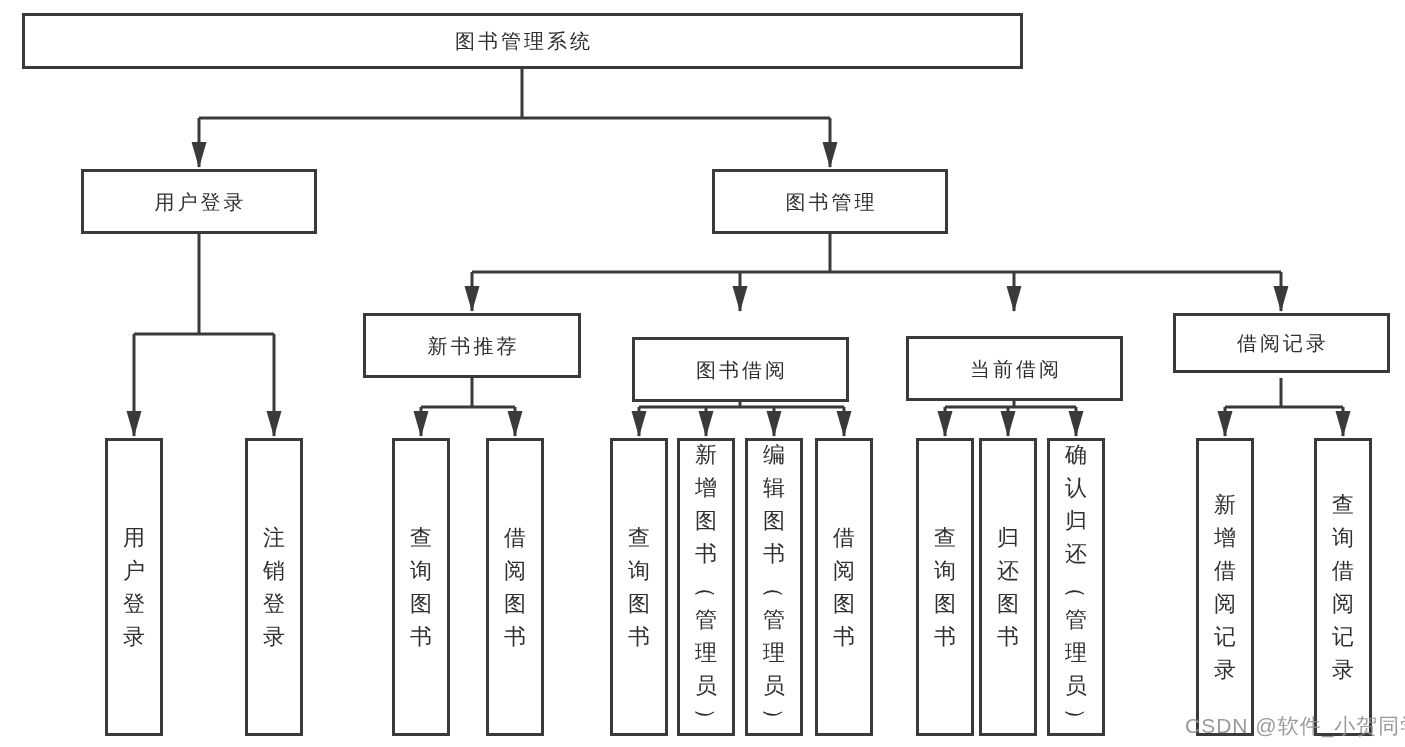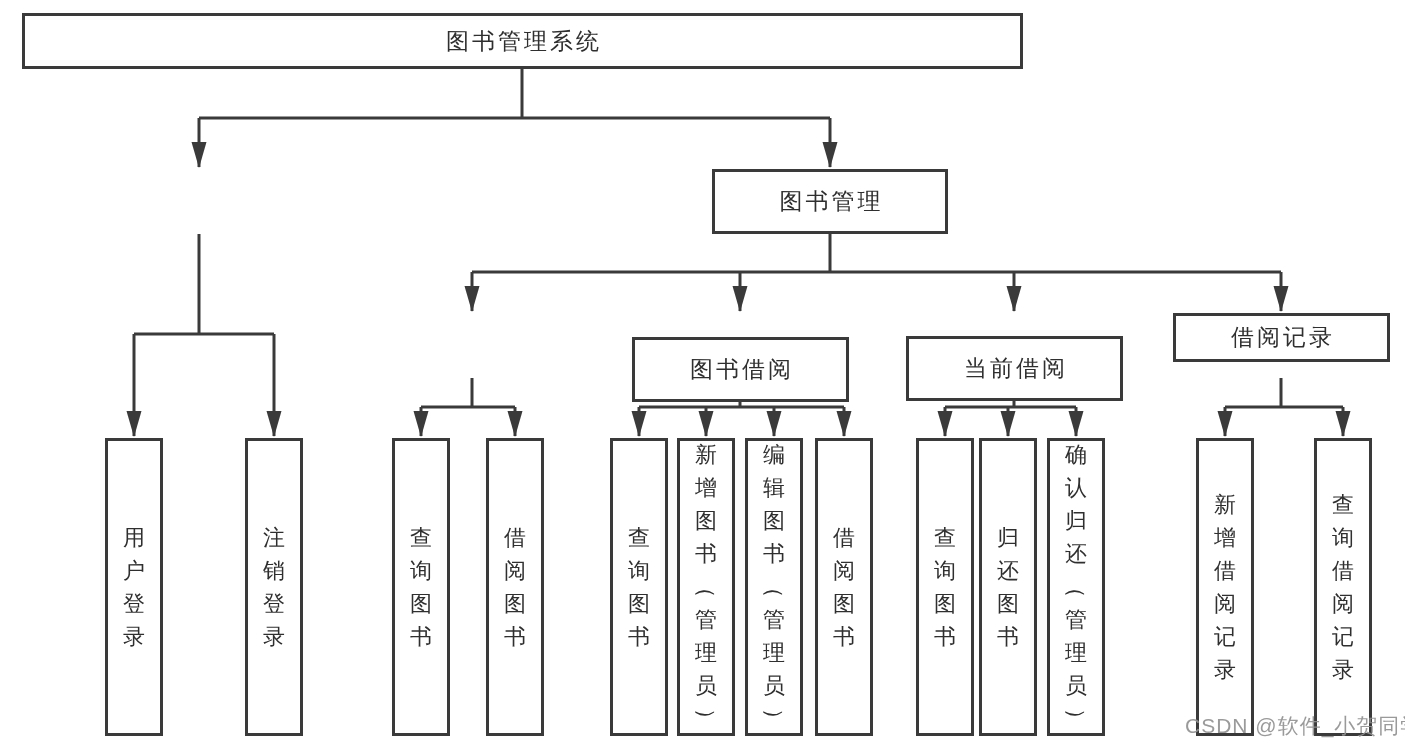--- a/index.html
+++ b/index.html
@@ -15,21 +15,21 @@
     position:absolute;
     box-sizing:border-box;
     border:3px solid #3a3a3a;
     background:#ffffff;
     display:flex;
     align-items:center;
     justify-content:center;
     color:#2f2f2f;
   }
   .hlabel{
-    font-size:23px;
+    font-size:20px;
     letter-spacing:3px;
     text-indent:3px;
     white-space:nowrap;
     line-height:1;
   }
   .vtext{
     display:flex;
     flex-direction:column;
     align-items:center;
     justify-content:center;
@@ -48,21 +48,21 @@
     white-space:nowrap;
     z-index:5;
   }
   
   .n-root{left:22px;top:13px;width:1001px;height:56px;}
   .n-ul  {left:81px; top:169px;width:236px;height:65px;}
   .n-bm  {left:712px;top:169px;width:236px;height:65px;}
   .n-r1  {left:363px;top:313px;width:218px;height:65px;}
   .n-r2  {left:632px;top:313px;width:217px;height:65px;margin-top:24px;}
   .n-r3  {left:906px;top:313px;width:217px;height:65px;margin-top:23px;}
-  .n-r4  {left:1173px;top:313px;width:217px;height:49px;}
+  .n-r4  {left:1173px;top:313px;width:217px;height:60px;}
   .leaf{top:438px;width:58px;height:298px;}
   .lf1{left:105px;} .lf2{left:245px;} .lf3{left:392px;} .lf4{left:486px;}
   .lf5{left:610px;} .lf6{left:677px;} .lf7{left:745px;} .lf8{left:815px;}
   .lf9{left:916px;} .lf10{left:979px;} .lf11{left:1047px;}
   .lf12{left:1196px;} .lf13{left:1314px;}
 </style>
 </head>
 <body>
 
 <div class="canvas">
@@ -103,24 +103,30 @@
       <line x1="1076" y1="407" x2="1076" y2="436" marker-end="url(#arr)"></line>
       <line x1="1225" y1="407" x2="1225" y2="436" marker-end="url(#arr)"></line>
       <line x1="1343" y1="407" x2="1343" y2="436" marker-end="url(#arr)"></line>
     </g>
   </svg>
 
   <div class="box n-root">
     <span class="hlabel">图书管理系统</span>
   </div>
 
+  <div class="box n-ul">
+    <span class="hlabel">用户登录</span>
+  </div>
   <div class="box n-bm">
     <span class="hlabel">图书管理</span>
   </div>
 
+  <div class="box n-r1">
+    <span class="hlabel">新书推荐</span>
+  </div>
   <div class="box n-r2">
     <span class="hlabel">图书借阅</span>
   </div>
   <div class="box n-r3">
     <span class="hlabel">当前借阅</span>
   </div>
   <div class="box n-r4">
     <span class="hlabel">借阅记录</span>
   </div>
 

